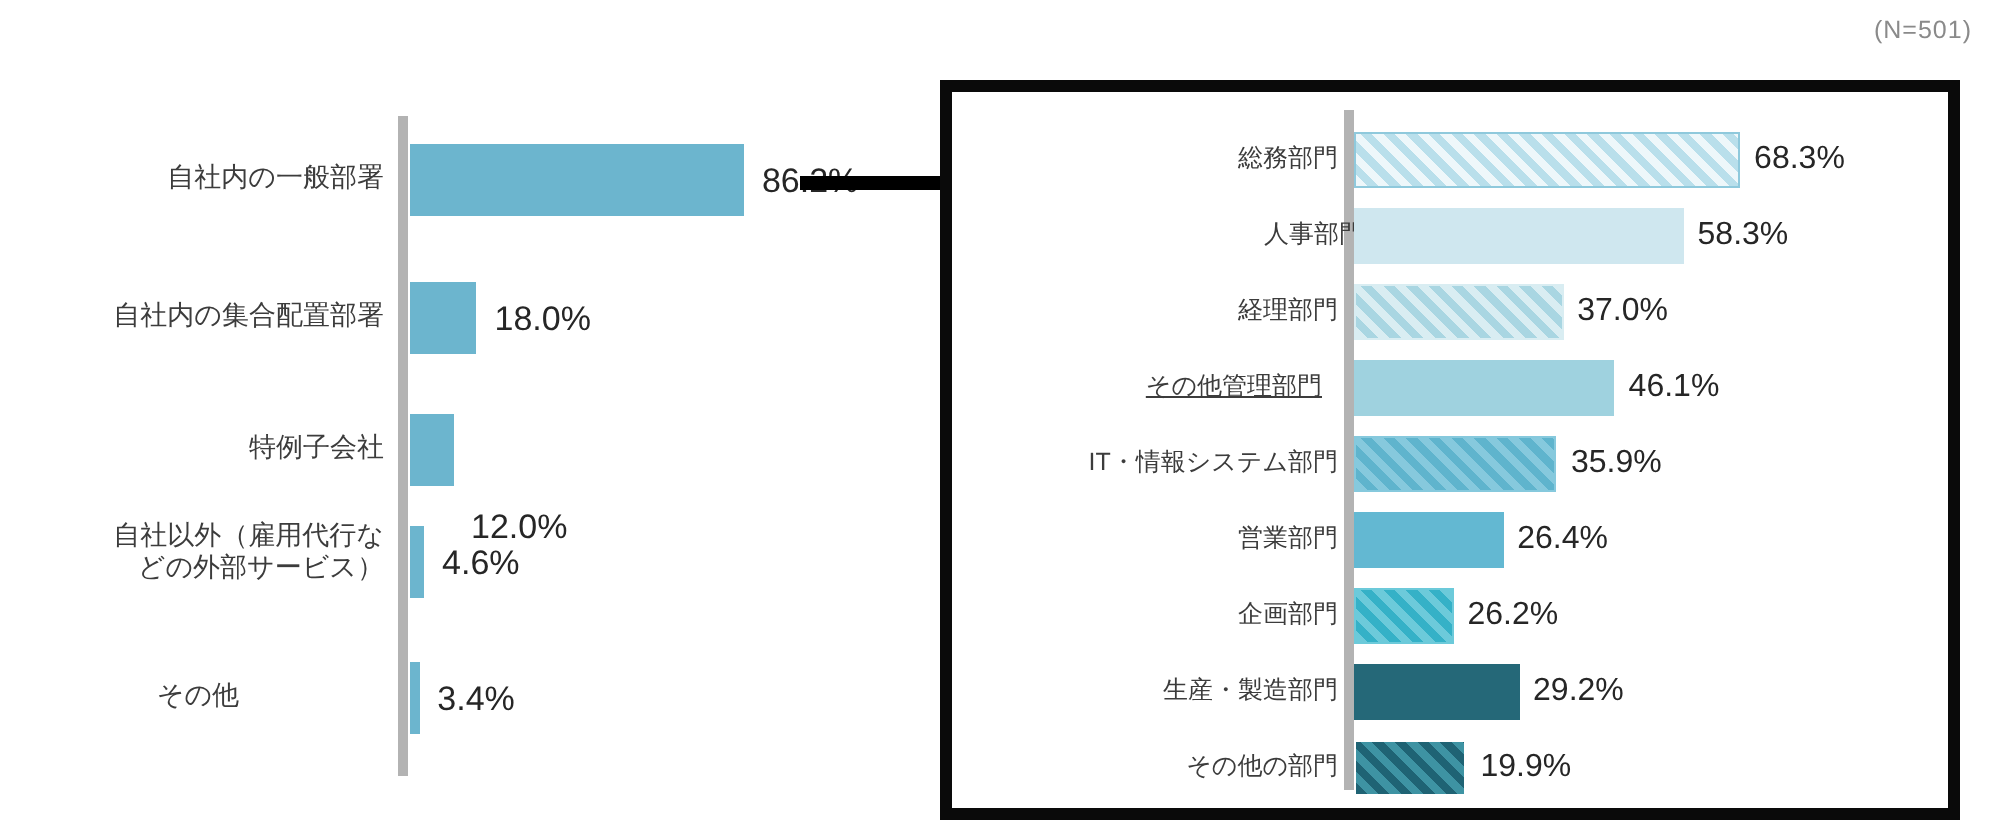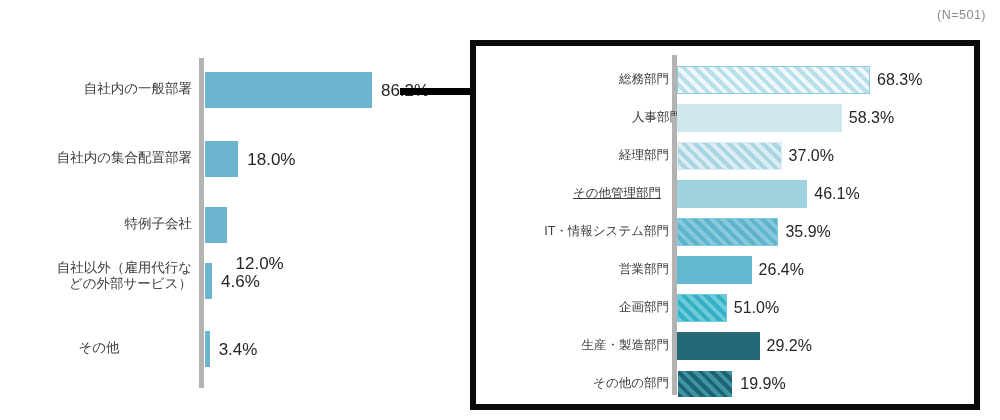--- a/index.html
+++ b/index.html
@@ -91,21 +91,21 @@
         <div class="bar r-bar" style="left: 207px; top: 140px; width: 130.309px; border: 1.5px solid rgb(159, 210, 223); background: rgb(159, 210, 223);"></div>
         <div class="val-label r-val" style="left: 344.309px; top: 145px;">46.1%</div>
         <div class="cat-label r-cat" style="top: 184px; right: 311px;">IT・情報システム部門</div>
         <div class="bar r-bar" style="left: 207px; top: 178px; width: 101.477px; border: 1.5px solid rgb(134, 201, 221); background: repeating-linear-gradient(45deg, rgb(134, 201, 221) 0px, rgb(134, 201, 221) 4px, rgb(95, 180, 205) 4px, rgb(95, 180, 205) 8px);"></div>
         <div class="val-label r-val" style="left: 315.477px; top: 183px;">35.9%</div>
         <div class="cat-label r-cat" style="top: 222px; right: 311px;">営業部門</div>
         <div class="bar r-bar" style="left: 207px; top: 216px; width: 74.624px; border: 1.5px solid rgb(99, 184, 210); background: rgb(99, 184, 210);"></div>
         <div class="val-label r-val" style="left: 288.624px; top: 221px;">26.4%</div>
         <div class="cat-label r-cat" style="top: 260px; right: 311px;">企画部門</div>
         <div class="bar r-bar" style="left: 207px; top: 254px; width: 49.7493px; border: 1.5px solid rgb(108, 202, 218); background: repeating-linear-gradient(45deg, rgb(108, 202, 218) 0px, rgb(108, 202, 218) 4px, rgb(53, 177, 199) 4px, rgb(53, 177, 199) 8px);"></div>
-        <div class="val-label r-val" style="left: 263.749px; top: 259px;">51.0%</div>
+        <div class="val-label r-val" style="left: 263.749px; top: 259px;">26.2%</div>
         <div class="cat-label r-cat" style="top: 298px; right: 311px;">生産・製造部門</div>
         <div class="bar r-bar" style="left: 207px; top: 292px; width: 82.5387px; border: 1.5px solid rgb(37, 104, 120); background: rgb(37, 104, 120);"></div>
         <div class="val-label r-val" style="left: 296.539px; top: 297px;">29.2%</div>
         <div class="cat-label r-cat" style="top: 336px; right: 311px;">その他の部門</div>
         <div class="bar r-bar" style="left: 207px; top: 330px; width: 56.2507px; border: 1.5px solid rgb(255, 255, 255); background: repeating-linear-gradient(45deg, rgb(31, 99, 116) 0px, rgb(31, 99, 116) 4px, rgb(62, 147, 163) 4px, rgb(62, 147, 163) 8px);"></div>
         <div class="val-label r-val" style="left: 270.251px; top: 335px;">19.9%</div>
       </div>
   </div>
 
 </div>

